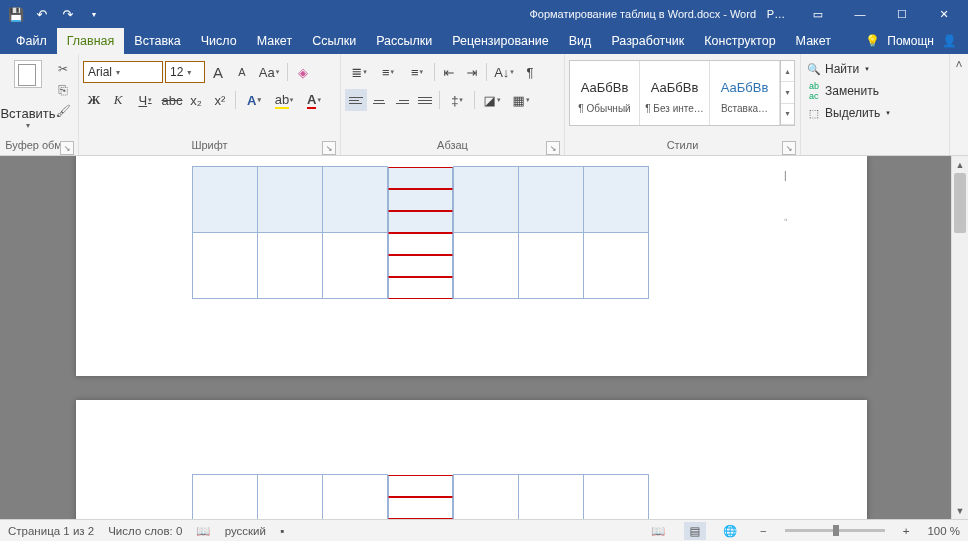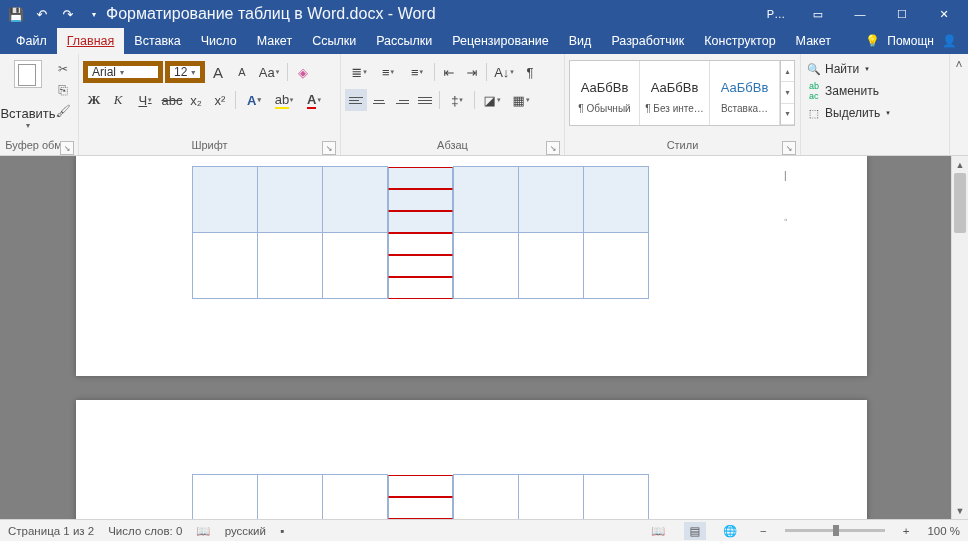--- a/index.html
+++ b/index.html
@@ -1,45 +1,45 @@
 <!DOCTYPE html>
 <html><head>
 <meta charset="utf-8">
 <style>
   * { box-sizing: border-box; margin: 0; padding: 0; font-family: "Segoe UI", Tahoma, sans-serif; }
   body { width: 968px; height: 541px; overflow: hidden; background: #fff; font-size: 12px; color: #333; }
   .titlebar { height: 28px; background: #2b579a; color: #fff; display: flex; align-items: center; padding: 0 4px; }
   .qat { display: flex; align-items: center; gap: 2px; }
   .qat .ico { width: 24px; height: 24px; display: flex; align-items: center; justify-content: center; font-size: 13px; }
-  .titlebar .title { flex: 1; text-align: left; font-size: 16px; opacity: .95; }
+  .titlebar .title { flex: 1; text-align: right; font-size: 11px; opacity: .95; }
   .winctrls { display: flex; gap: 2px; }
   .winctrls .wbtn { width: 40px; height: 24px; display: flex; align-items: center; justify-content: center; font-size: 11px; }
   .tabbar { height: 26px; background: #2b579a; color: #fff; display: flex; align-items: stretch; padding-left: 6px; }
   .tabbar .tab { padding: 0 10px; display: flex; align-items: center; font-size: 12.5px; cursor: default; }
-  .tabbar .tab.active { background: #f3f3f3; color: #b91c1c; text-decoration: underline; }
+  .tabbar .tab.active { background: #f3f3f3; color: #4d7c0f; }
   .tabbar .spacer { flex: 1; }
   .tabbar .right { display: flex; align-items: center; gap: 6px; padding-right: 8px; }
   .tabbar .right .bulb { width: 16px; height: 16px; display: inline-flex; align-items: center; justify-content: center; }
   .tabbar .right .share { width: 20px; height: 20px; display: inline-flex; align-items: center; justify-content: center; }
 
   .ribbon { height: 102px; background: #f3f3f3; border-bottom: 1px solid #d4d4d4; display: flex; }
   .group { border-right: 1px solid #e1e1e1; display: flex; flex-direction: column; padding: 2px 4px 0 4px; }
   .group .body { flex: 1; display: flex; align-items: flex-start; }
   .group .label { height: 16px; font-size: 11px; color: #666; text-align: center; position: relative; }
   .group .dlaunch { position: absolute; right: 0; bottom: 0; width: 14px; height: 14px; border: 1px solid #bbb; font-size: 8px; display: flex; align-items: center; justify-content: center; color: #777; background: #fafafa; }
 
   .clip .big { width: 48px; display: flex; flex-direction: column; align-items: center; padding-top: 4px; }
   .clip .big .ico { width: 28px; height: 28px; border: 1px solid #c0c0c0; background: #fff; position: relative; }
   .clip .big .ico:before { content: ""; position: absolute; left: 3px; top: 3px; width: 16px; height: 20px; background: #fff; border: 1px solid #999; }
   .clip .big .txt { font-size: 13px; margin-top: 18px; }
   .clip .side { display: flex; flex-direction: column; gap: 3px; padding: 4px 2px; }
   .smico { width: 18px; height: 18px; display: flex; align-items: center; justify-content: center; font-size: 12px; color: #555; }
 
   .font .row { display: flex; align-items: center; gap: 2px; height: 26px; }
-  .combo { height: 22px; border: 5px solid #a16207; background: #fff; display: flex; align-items: center; padding: 0 4px; font-size: 12px; }
+  .combo { height: 22px; border: 1px solid #a16207; background: #fff; display: flex; align-items: center; padding: 0 4px; font-size: 12px; }
   .combo .dd { margin-left: 4px; font-size: 8px; color: #666; }
   .rb { width: 22px; height: 22px; display: flex; align-items: center; justify-content: center; font-size: 13px; color: #444; }
   .rb.dd { width: 28px; }
   .rb.dd:after { content: "▾"; font-size: 7px; margin-left: 1px; color: #666; }
   .rb.bold { font-weight: bold; font-family: "Times New Roman", serif; }
   .rb.italic { font-style: italic; font-family: "Times New Roman", serif; }
   .rb.under { text-decoration: underline; }
   .rb.strike { text-decoration: line-through; }
   .line-colored { width: 14px; border-bottom: 2px solid; }
   .sep { width: 1px; height: 18px; background: #d0d0d0; margin: 0 2px; }

